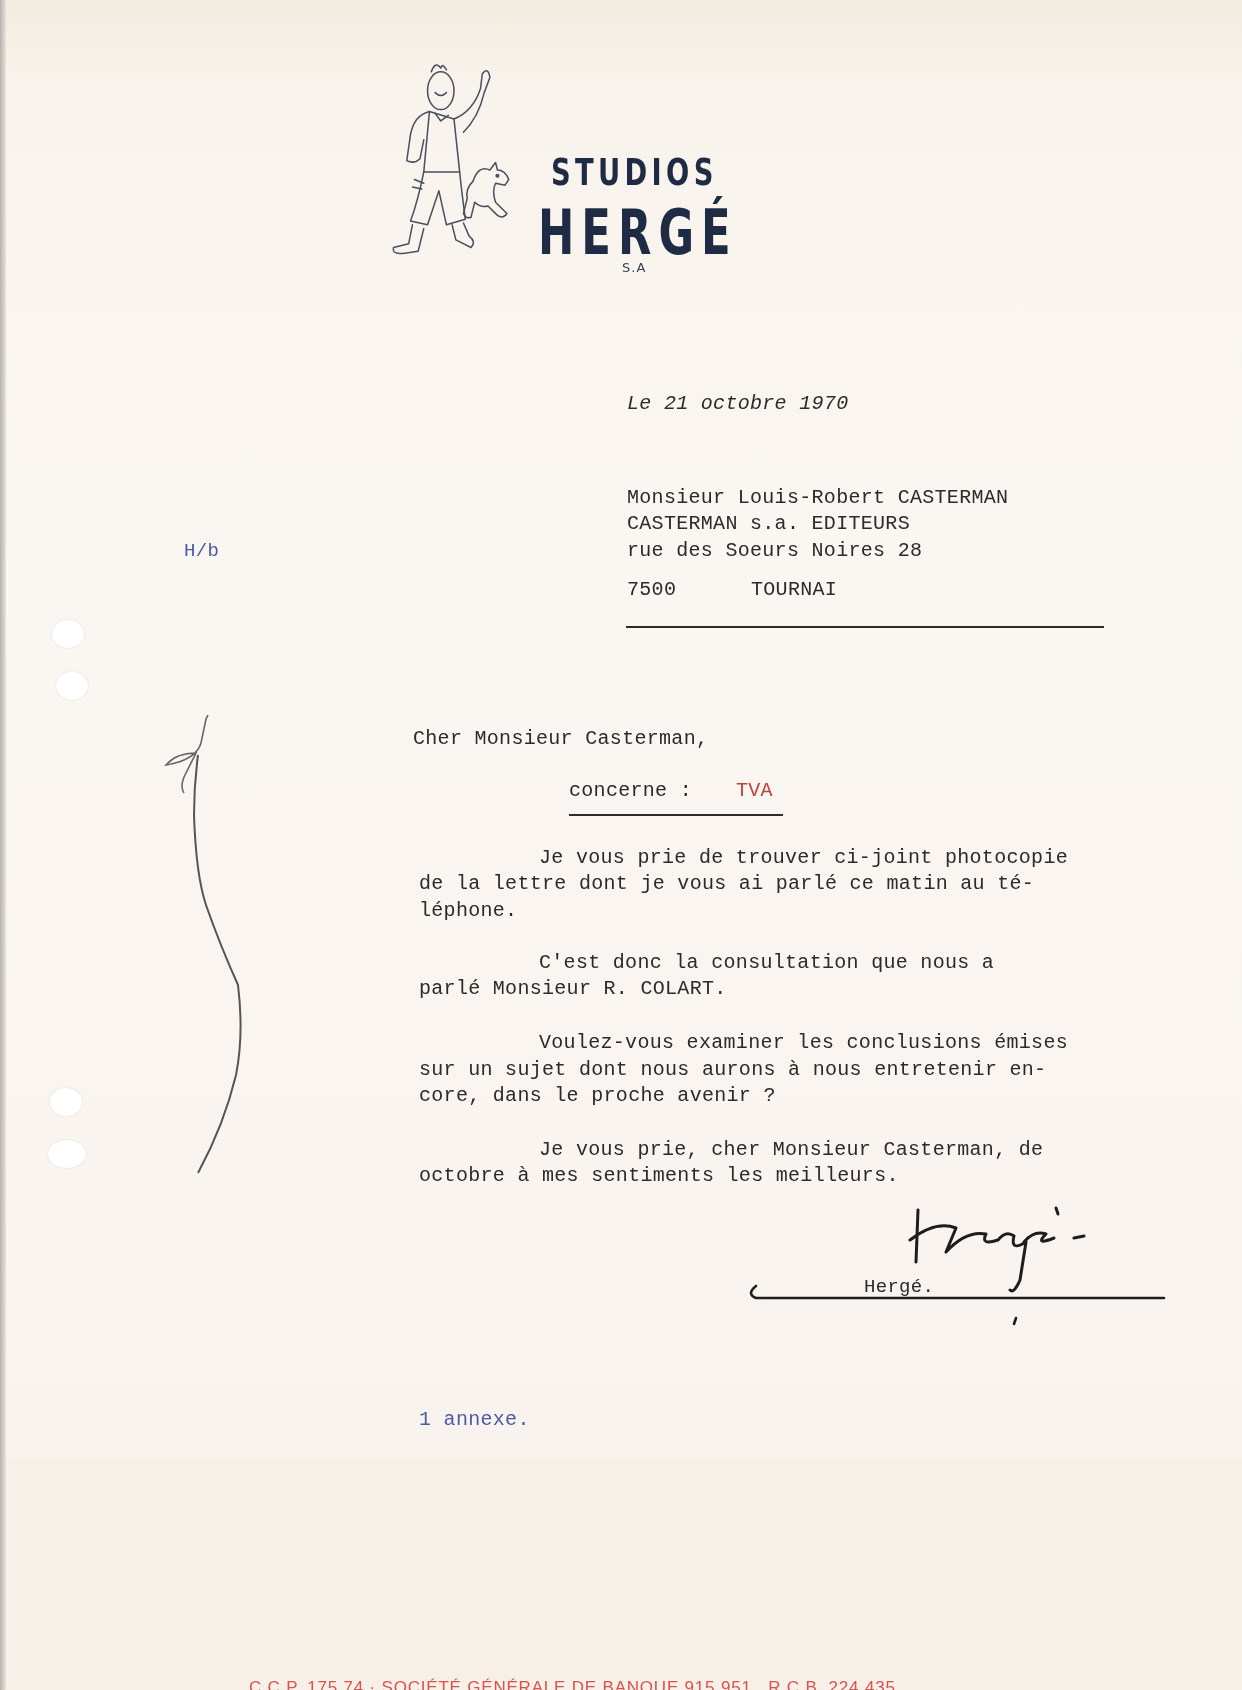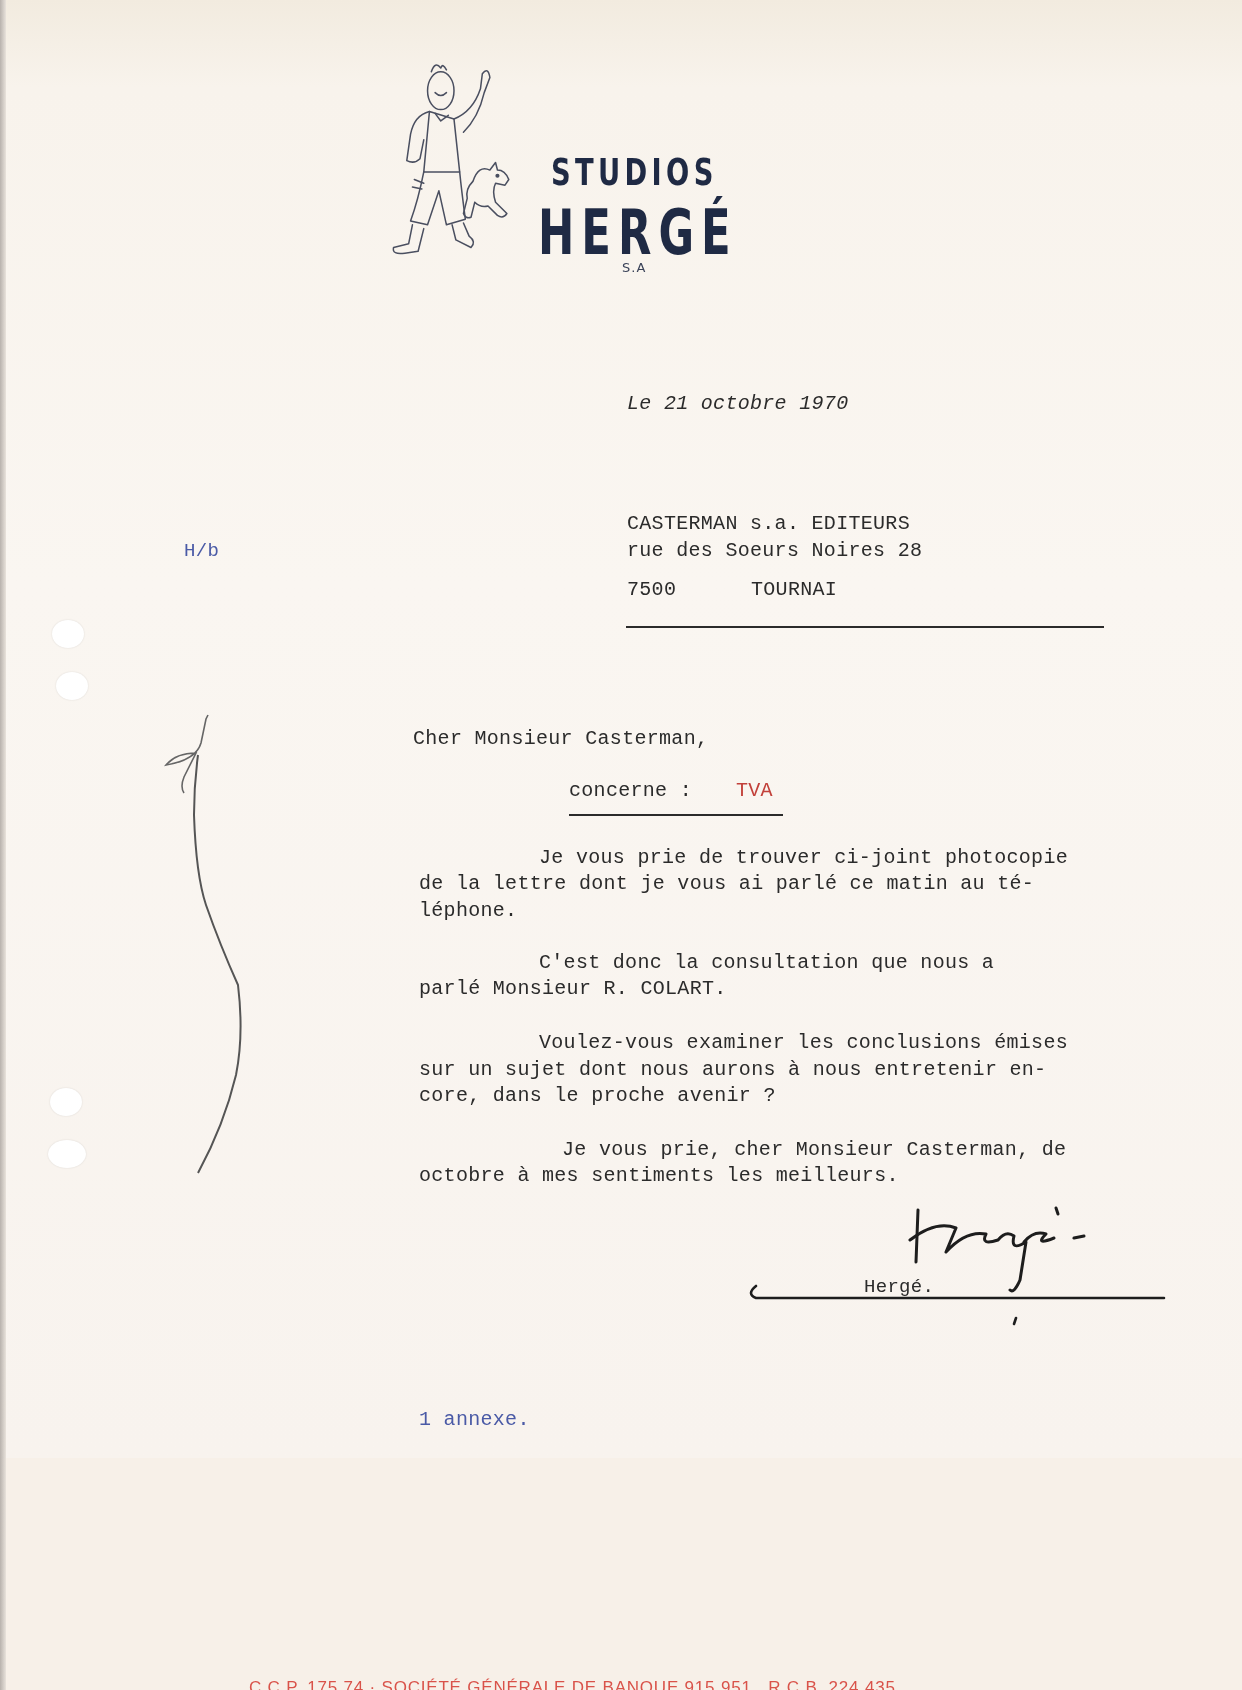--- a/index.html
+++ b/index.html
@@ -96,20 +96,21 @@
   </svg>
 
   <div class="brand-studios">STUDIOS</div>
   <div class="brand-herge">HERGÉ</div>
   <div class="brand-sa">S.A</div>
 
   <div class="typed blue-ink" style="left:178px; top:540px; font-size:19px;">H/b</div>
 
   <div class="typed" style="left:621px; top:392px;font-style:italic;">Le 21 octobre 1970</div>
 
+  <div class="typed" style="left:621px; top:486px;">Monsieur Louis-Robert CASTERMAN</div>
   <div class="typed" style="left:621px; top:512px;">CASTERMAN s.a. EDITEURS</div>
   <div class="typed" style="left:621px; top:539px;">rue des Soeurs Noires 28</div>
   <div class="typed" style="left:621px; top:578px;">7500</div>
   <div class="typed" style="left:745px; top:578px;">TOURNAI</div>
   <div class="rule" style="left:620px; top:626px; width:478px;"></div>
 
   <div class="typed" style="left:407px; top:727px;">Cher Monsieur Casterman,</div>
 
   <div class="typed" style="left:563px; top:779px;">concerne :</div>
   <div class="typed red-ink" style="left:730px; top:779px;">TVA</div>
@@ -126,21 +127,21 @@
     <div class="typed" style="left:413px; top:977px;">parlé Monsieur R. COLART.</div>
   </div>
 
   <div>
     <div class="typed" style="left:533px; top:1031px;">Voulez-vous examiner les conclusions émises</div>
     <div class="typed" style="left:413px; top:1058px;">sur un sujet dont nous aurons à nous entretenir en-</div>
     <div class="typed" style="left:413px; top:1084px;">core, dans le proche avenir ?</div>
   </div>
 
   <div>
-    <div class="typed" style="left:533px; top:1138px;margin-left:23px;">Je vous prie, cher Monsieur Casterman, de</div>
+    <div class="typed" style="left:533px; top:1138px;">Je vous prie, cher Monsieur Casterman, de</div>
     <div class="typed" style="left:413px; top:1164px;">octobre à mes sentiments les meilleurs.</div>
   </div>
 
   <svg width="230" height="100" style="left:900px; top:1200px;">
     <g fill="none" stroke="#1d1d1d" stroke-width="3" stroke-linecap="round" stroke-linejoin="round">
       <path d="M12 10 L10 62"></path>
       <path d="M4 40 Q30 20 50 28 L40 52 Q60 30 80 34 Q74 46 92 40 Q100 30 108 36 Q104 52 120 42 L114 80 Q108 94 104 90"></path>
       <path d="M118 42 Q128 30 140 34 Q128 46 148 38"></path>
       <path d="M150 8 L152 14"></path>
       <path d="M168 38 L178 36"></path>

